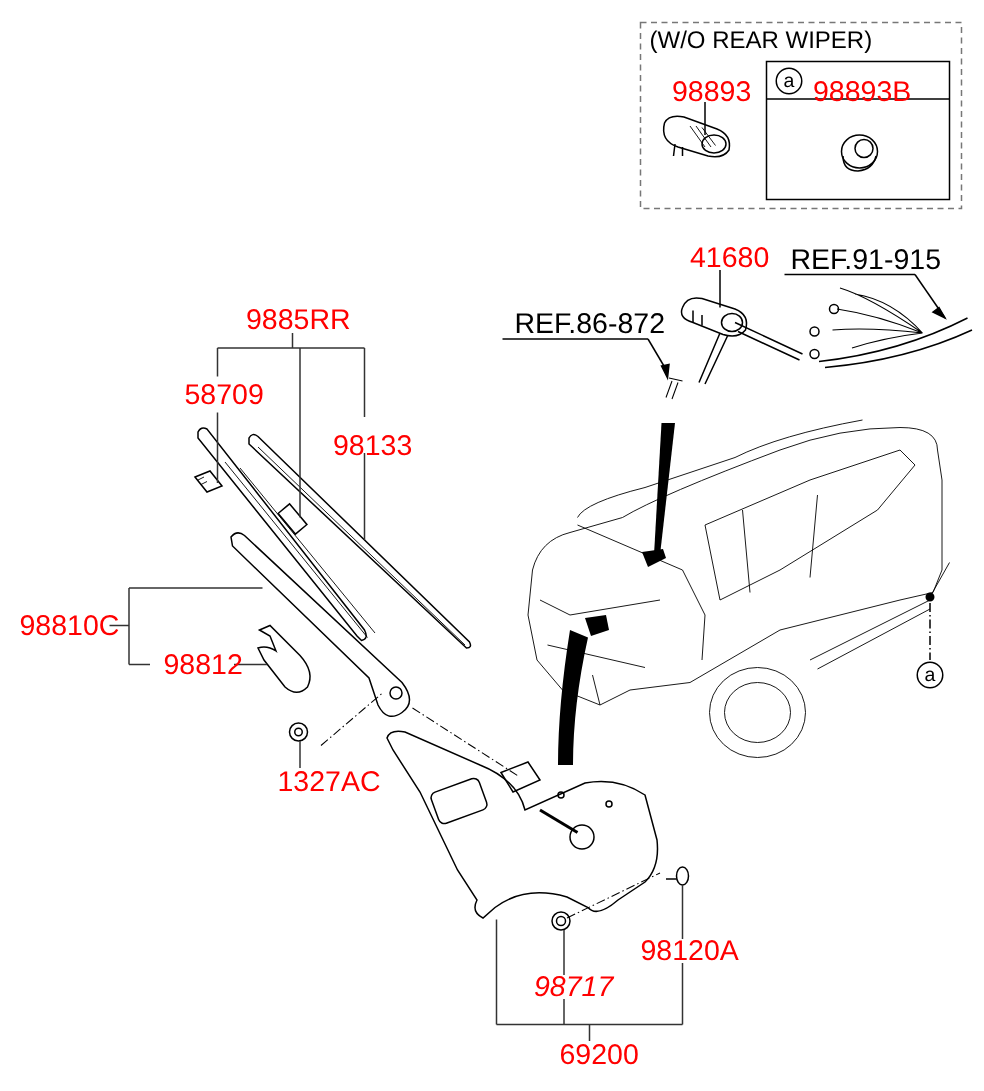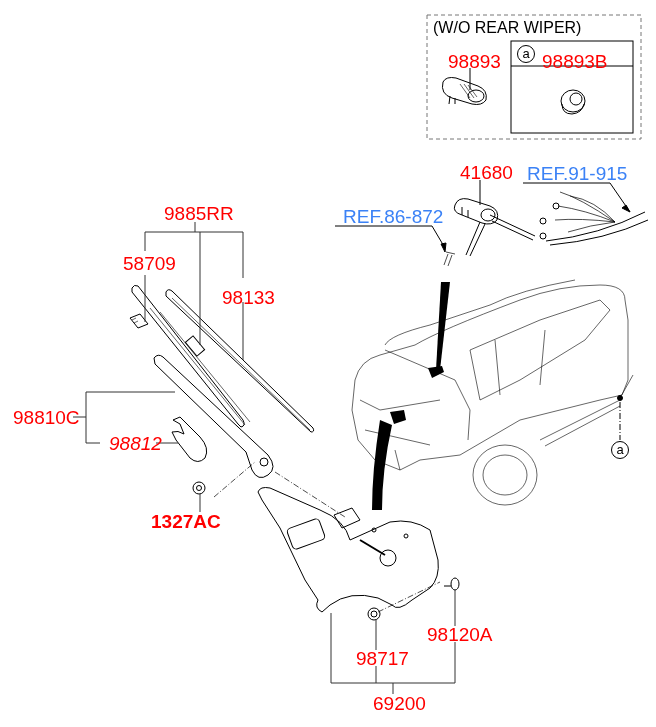--- a/index.html
+++ b/index.html
@@ -1,19 +1,19 @@
 <!DOCTYPE html>
 <html><head>
 <meta charset="utf-8">
 <style>
   html, body { margin:0; padding:0; background:#ffffff; }
   body { width:656px; height:727px; position:relative; overflow:hidden; font-family:"Liberation Sans", sans-serif; }
   #diagram { position:absolute; left:0; top:0; width:656px; height:727px; }
   .lbl { position:absolute; font-family:"Liberation Sans", sans-serif; font-size:19px; line-height:15px; white-space:nowrap; color:#ff0000; }
-  .ref { color:#3b82f6; }
+  .ref { color:#000000; }
   .blk { color:#000000; }
   .circ { position:absolute; width:16px; height:16px; border:1px solid #000; border-radius:50%; font-size:13px; line-height:15px; text-align:center; color:#000; background:#fff; font-family:"Liberation Sans", sans-serif; }
 </style>
 </head>
 <body>
 
 <div id="diagram">
 <svg width="656" height="727" viewBox="0 0 656 727" xmlns="http://www.w3.org/2000/svg" style="position:absolute;left:0;top:0" fill="none" stroke="#000" stroke-width="1">
 
   <g>
@@ -171,21 +171,21 @@
 <div class="lbl" style="left:542px;top:54px;">98893B</div>
 
 <div class="lbl" style="left:460px;top:165px;">41680</div>
 <div class="lbl ref" style="left:527px;top:166px;">REF.91-915</div>
 <div class="lbl ref" style="left:343px;top:209px;">REF.86-872</div>
 
 <div class="lbl" style="left:164px;top:206px;">9885RR</div>
 <div class="lbl" style="left:123px;top:256px;">58709</div>
 <div class="lbl" style="left:222px;top:290px;">98133</div>
 <div class="lbl" style="left:13px;top:410px;">98810C</div>
-<div class="lbl" style="left:109px;top:436px;font-style:italic;">98812</div>
-<div class="lbl" style="left:151px;top:514px;font-weight:bold;">1327AC</div>
+<div class="lbl" style="left:109px;top:436px;">98812</div>
+<div class="lbl" style="left:185px;top:514px;">1327AC</div>
 
 <div class="circ" style="left:611px;top:441px;">a</div>
 
 <div class="lbl" style="left:427px;top:627px;">98120A</div>
-<div class="lbl" style="left:356px;top:651px;">98717</div>
+<div class="lbl" style="left:356px;top:651px;font-style:italic;">98717</div>
 <div class="lbl" style="left:373px;top:696px;">69200</div>
 </div>
 
 </body></html>

